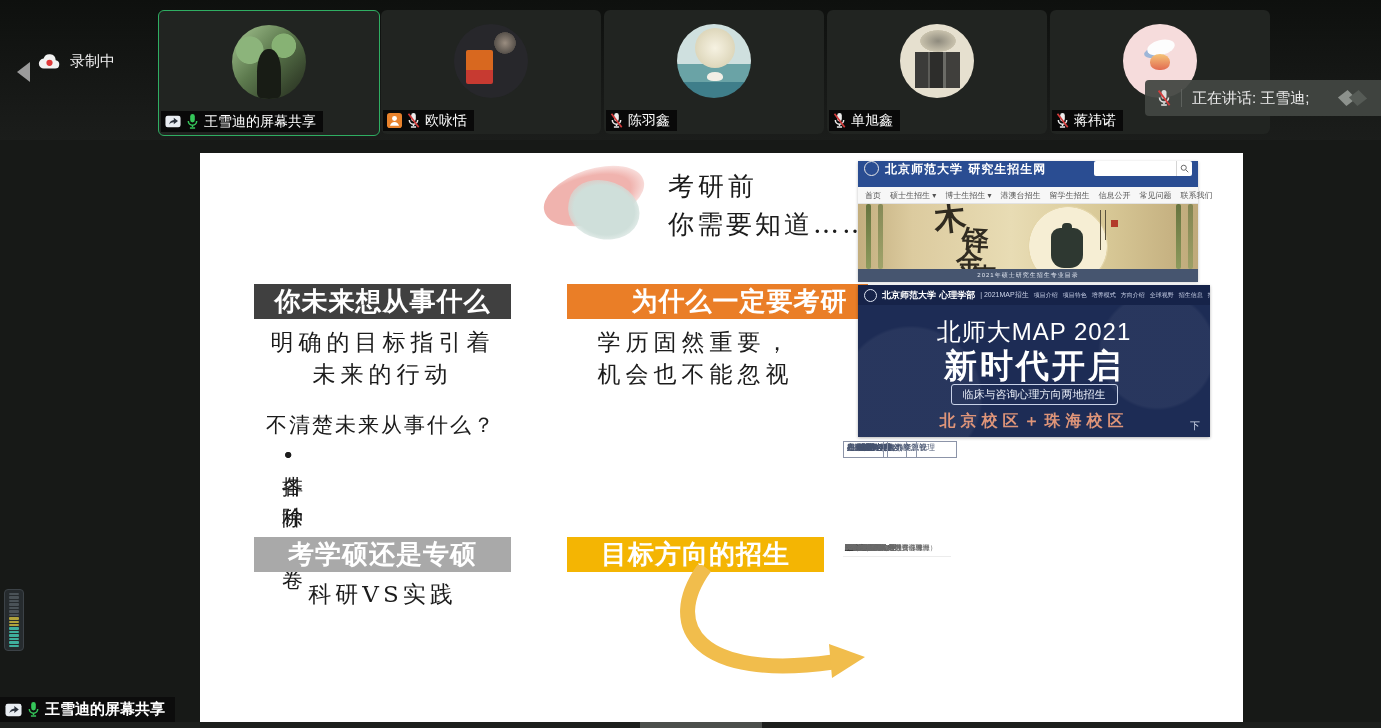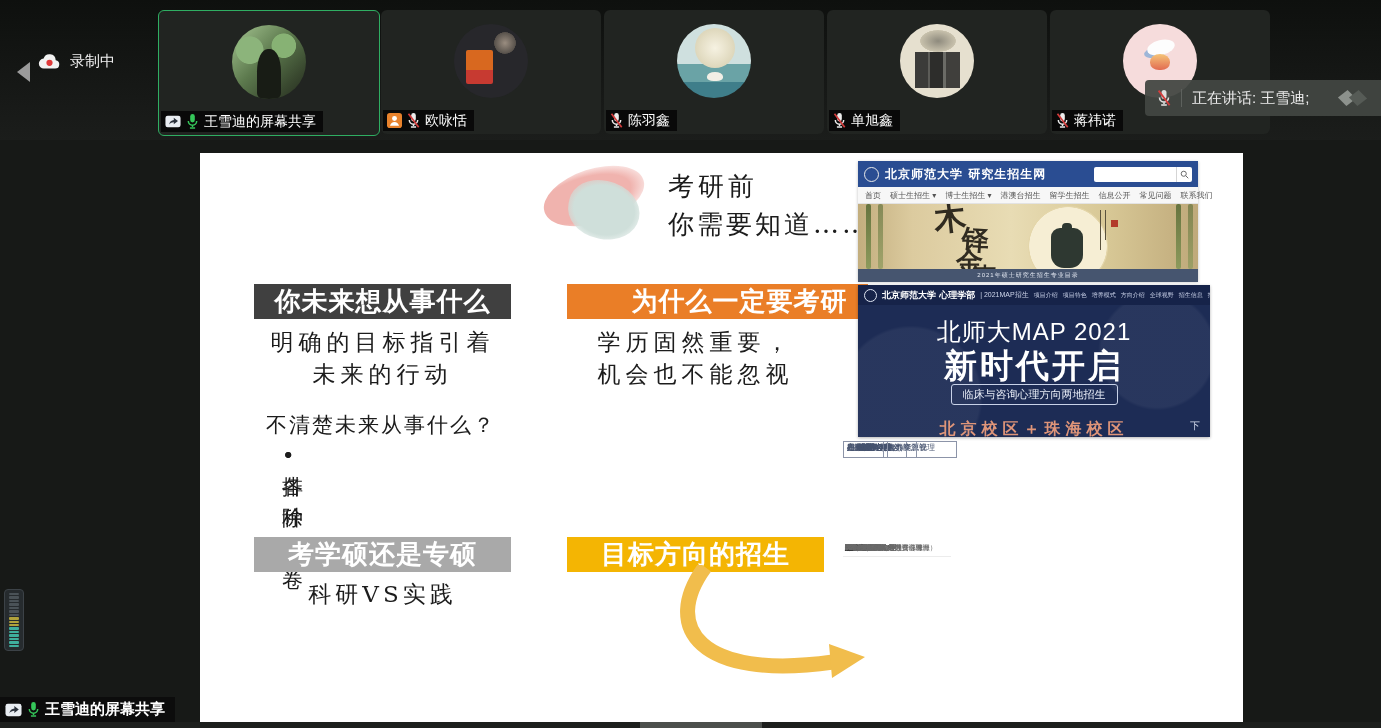--- a/index.html
+++ b/index.html
@@ -55,21 +55,21 @@
   .s-g{left:54px;top:426px;letter-spacing:4px;}
   .question{left:66px;top:258px;font-size:21px;letter-spacing:2px;}
   .bullets{left:82px;top:288px;font-size:21px;letter-spacing:2px;line-height:31px;}
   .bullets .lst{display:block;}
   .bullets .lst::before{content:"•";margin-right:16px;}
   .arrow{left:425px;top:412px;width:255px;height:140px;}
 
   
   .shot1{left:658px;top:8px;width:340px;height:120px;box-shadow:0 1px 3px rgba(0,0,0,.25);}
   .shot1 *{position:static;}
-  .ws-head{height:26px;background:#2a4d92;display:flex;align-items:center;gap:6px;padding:0 6px;}
+  .ws-head{height:26px;background:#2a4d92;display:flex;align-items:flex-start;gap:6px;padding:0 6px;}
   .emblem{width:13px;height:13px;border:1px solid #e9e9e9;border-radius:50%;flex:0 0 auto;}
   .ws-logo{color:#fff;font-size:12px;font-weight:700;font-family:"DejaVu Serif","Liberation Serif",serif;letter-spacing:1px;white-space:nowrap;}
   .ws-search{margin-left:auto;width:98px;height:15px;background:#fff;border-radius:2px;display:flex;align-items:center;}
   .ws-search .mag{margin-left:auto;width:15px;height:15px;display:flex;align-items:center;justify-content:center;border-left:1px solid #d5d5d5;}
   .ws-nav{height:16px;background:#f7f7f7;border-bottom:1px solid #e3e3e3;display:flex;align-items:center;gap:9px;padding:0 7px;font-size:8px;color:#555;white-space:nowrap;}
   .ws-banner{height:65px;position:relative;overflow:hidden;background:linear-gradient(90deg,#c3ae7e 0,#dccb9f 16%,#e8dcb4 45%,#d7c795 74%,#bfa97a 100%);}
   .ws-banner > *{position:absolute;}
   .stem{width:5px;border-radius:2px;background:linear-gradient(#66743f,#8d9a5c);top:0;bottom:0;}
   .st1{left:8px;} .st2{left:20px;opacity:.7;} .st3{left:318px;} .st4{left:330px;opacity:.7;}
   .moon{left:170px;top:2px;width:80px;height:80px;border-radius:50%;background:radial-gradient(#f6eed4 0 68%,#e4d6aa 69% 100%);}
@@ -90,21 +90,21 @@
   .shot2 *{position:static;}
   .map-top{height:20px;background:#162349;display:flex;align-items:center;gap:5px;padding:0 6px;white-space:nowrap;overflow:hidden;}
   .map-emblem{width:11px;height:11px;border:1px solid #dfe5f2;border-radius:50%;flex:0 0 auto;}
   .map-logo{color:#fff;font-size:9px;font-weight:700;font-family:"DejaVu Serif","Liberation Serif",serif;}
   .map-sub{color:#cdd5ea;font-size:7px;}
   .map-nav{margin-left:auto;display:flex;gap:5px;font-size:6px;color:#c7cfe6;}
   .map-body{position:relative;height:132px;text-align:center;color:#fff;background:radial-gradient(circle at 15% 70%,rgba(255,255,255,.05) 0 22%,transparent 23%),radial-gradient(circle at 85% 35%,rgba(255,255,255,.05) 0 18%,transparent 19%),#1d2c55;}
   .m1{display:block;padding-top:11px;font-size:24px;font-weight:400;letter-spacing:1px;}
   .m2{display:block;font-size:33px;font-weight:800;letter-spacing:3px;line-height:1.08;}
   .mpill{display:inline-block;border:1px solid #c8d2e8;border-radius:3px;padding:2px 11px;font-size:11px;color:#e9eef8;}
-  .m3{display:block;margin-top:14px;font-size:16px;font-weight:700;letter-spacing:5px;color:#df9579;}
+  .m3{display:block;margin-top:6px;font-size:16px;font-weight:700;letter-spacing:5px;color:#df9579;}
   .mdown{position:absolute;right:10px;bottom:4px;font-size:10px;color:#cfd6e8;}
 
   
   .t1{left:643px;top:288px;width:370px;border-collapse:collapse;table-layout:fixed;font-size:8px;color:#46536f;background:#fff;}
   .t1 th,.t1 td{border:1px solid #8c94a8;font-weight:400;height:15px;padding:0 3px;text-align:center;overflow:hidden;white-space:nowrap;}
   .t1 tr>*:nth-child(1){width:56px;} .t1 tr>*:nth-child(2){width:106px;text-align:left;}
   .t1 tr>*:nth-child(3){width:33px;} .t1 tr>*:nth-child(4){width:33px;}
   .t1 tr>*:nth-child(5){width:33px;} .t1 tr>*:nth-child(6){width:66px;} .t1 tr>*:nth-child(7){width:37px;}
   .t2{left:643px;top:390px;width:370px;border-collapse:collapse;table-layout:fixed;font-size:7px;color:#6a6a6a;background:#fff;}
   .t2 th{color:#3a3a3a;font-weight:700;border-bottom:1px solid #d8d8d8;}

